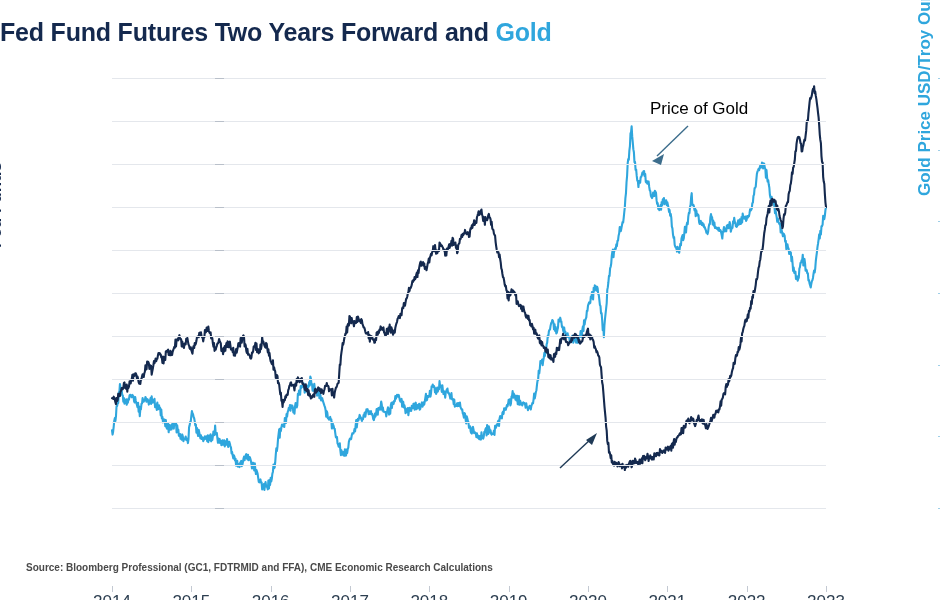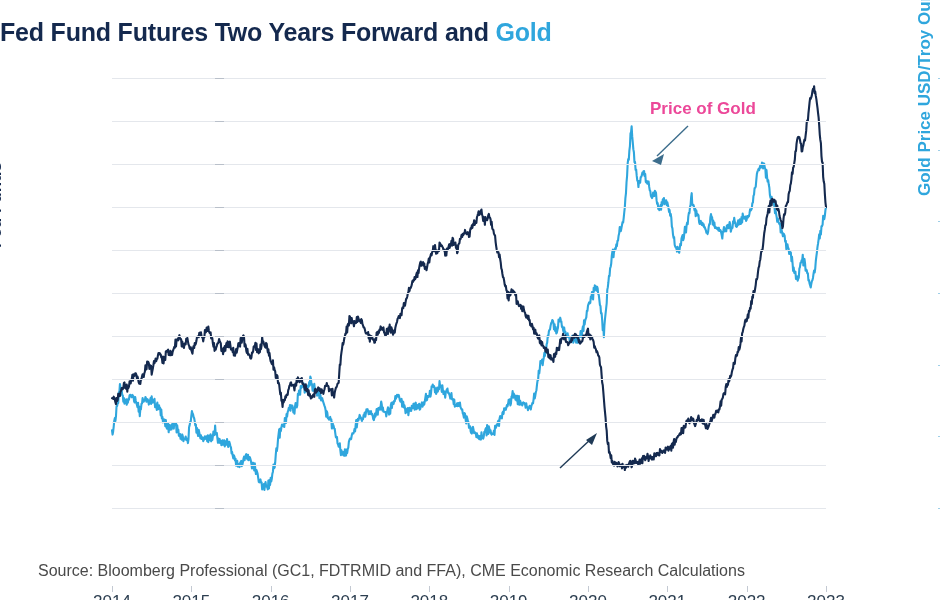--- a/index.html
+++ b/index.html
@@ -30,31 +30,31 @@
     position:absolute;left:-14px;top:248px;transform:rotate(-90deg);
     transform-origin:left top;font-size:17px;font-weight:bold;color:#14294e;
     white-space:nowrap;
   }
   .axis-label-right{
     position:absolute;left:915px;top:196px;transform:rotate(-90deg);
     transform-origin:left top;font-size:17px;font-weight:bold;color:#2fa6dd;
     white-space:nowrap;
   }
   .annot-gold{
-    position:absolute;left:650px;top:99px;font-size:17px;color:#ec4899;
-    font-weight:700;white-space:nowrap;
+    position:absolute;left:650px;top:99px;font-size:17px;color:#000000;
+    font-weight:400;white-space:nowrap;
   }
   .annot-fed{
     position:absolute;left:290px;top:434px;font-size:16.5px;color:#14294e;
     font-weight:bold;line-height:1.22;white-space:nowrap;
   }
   .annot-fed .l2{display:block;text-align:center;}
   .source{
-    position:absolute;left:38px;top:562px;font-size:16px;color:#4a4a4a;
-    font-weight:400;
+    position:absolute;left:26px;top:562px;font-size:10px;color:#4a4a4a;
+    font-weight:700;
   }
   svg{display:block;overflow:visible;}
 </style>
 </head>
 <body>
 
 <div class="chart-root">
 
   <div class="title">
     <span>Fed Fund Futures Two Years Forward and </span><span class="gold-word">Gold</span>

